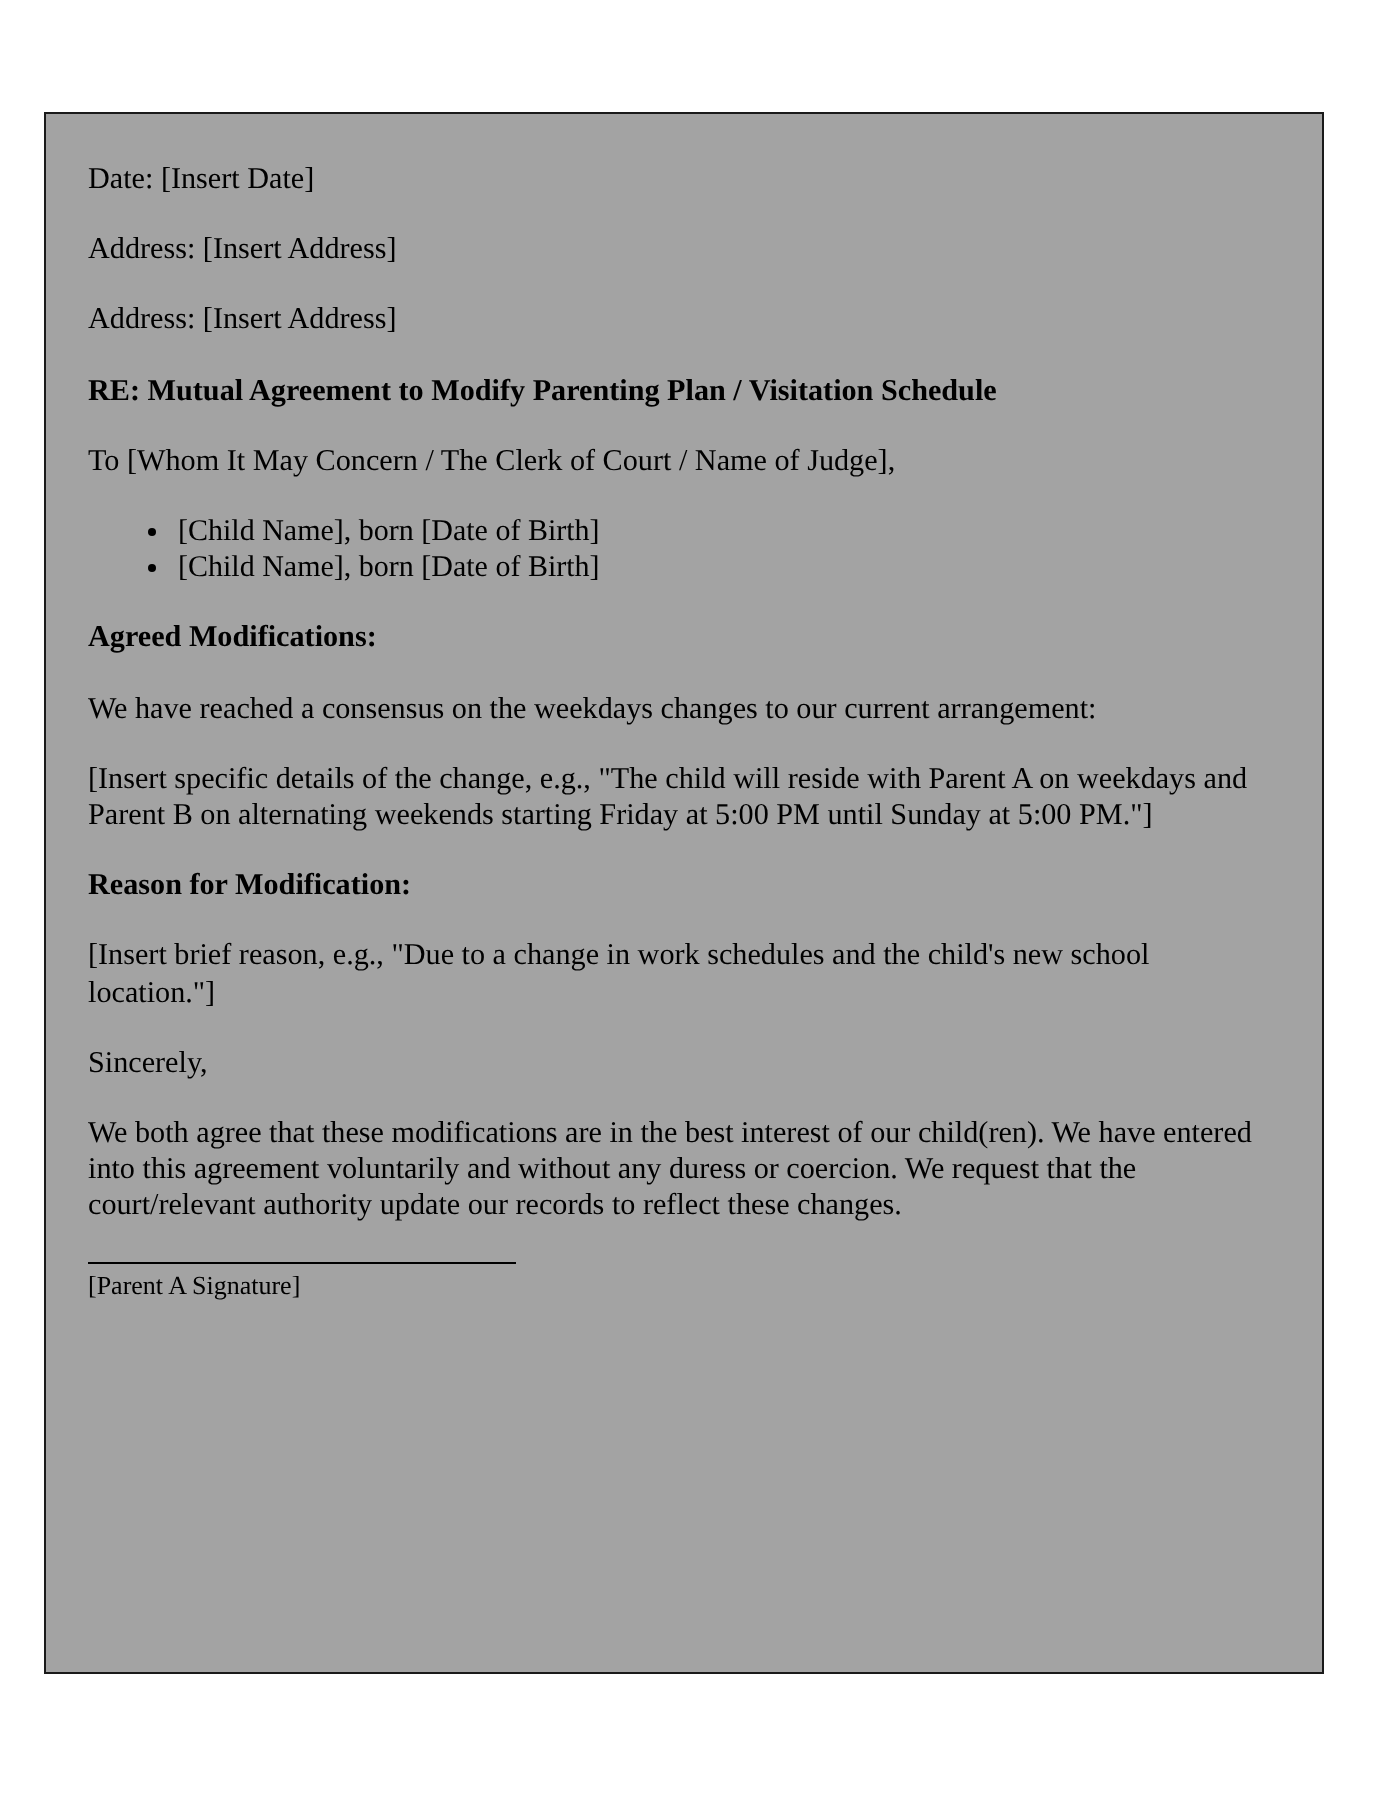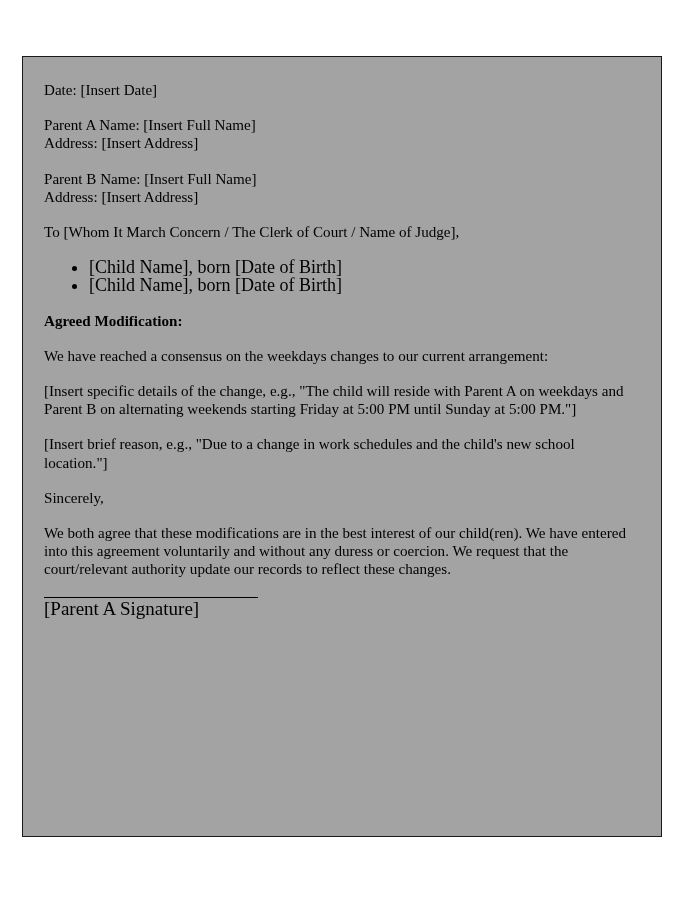--- a/index.html
+++ b/index.html
@@ -61,72 +61,72 @@
   }
 
   ul.child-list {
     margin: 0 0 17px 0;
     padding: 0 0 0 45px;
     list-style-type: disc;
   }
   ul.child-list li {
     margin: 0;
     padding: 0;
-    font-size: 18px;
+    font-size: 15px;
     line-height: 18.2px;
   }
 
   .signature-block {
     margin-top: 18px;
   }
   .signature-rule {
     width: 214px;
     height: 0;
     border-top: 1.6px solid #000000;
     margin: 0 0 2px 0;
   }
   .signature-caption {
-    font-size: 19px;
+    font-size: 13px;
     line-height: 18.2px;
   }
 </style>
 </head>
 <body>
 
 <div id="document-frame">
   <div id="document-body">
 
     <p class="block para">Date: [Insert Date]</p>
 
     <div class="block tight-group">
-      <p class="line">Parent A Name: [Insert Full Name]</p>
       <p class="line">Address: [Insert Address]</p>
     </div>
 
     <div class="block tight-group">
-      <p class="line">Parent B Name: [Insert Full Name]</p>
       <p class="line">Address: [Insert Address]</p>
     </div>
 
+    <p class="block heading">RE: Mutual Agreement to Modify Parenting Plan / Visitation Schedule</p>
 
-    <p class="block para">To [Whom It March Concern / The Clerk of Court / Name of Judge],</p>
+    <p class="block para">To [Whom It May Concern / The Clerk of Court / Name of Judge],</p>
 
 
 
     <ul class="child-list">
       <li>[Child Name], born [Date of Birth]</li>
       <li>[Child Name], born [Date of Birth]</li>
     </ul>
 
-    <p class="block heading">Agreed Modification:</p>
+    <p class="block heading">Agreed Modifications:</p>
 
     <p class="block para">We have reached a consensus on the weekdays changes to our current arrangement:</p>
 
     <p class="block para">[Insert specific details of the change, e.g., "The child will reside with Parent A on weekdays and Parent B on alternating weekends starting Friday at 5:00 PM until Sunday at 5:00 PM."]</p>
 
+    <p class="block heading">Reason for Modification:</p>
 
     <p class="block para">[Insert brief reason, e.g., "Due to a change in work schedules and the child's new school location."]</p>
 
 
     <p class="block para">Sincerely,</p>
 
     <p class="block para">We both agree that these modifications are in the best interest of our child(ren). We have entered into this agreement voluntarily and without any duress or coercion. We request that the court/relevant authority update our records to reflect these changes.</p>
 
     <div class="signature-block">
       <div class="signature-rule"></div>

